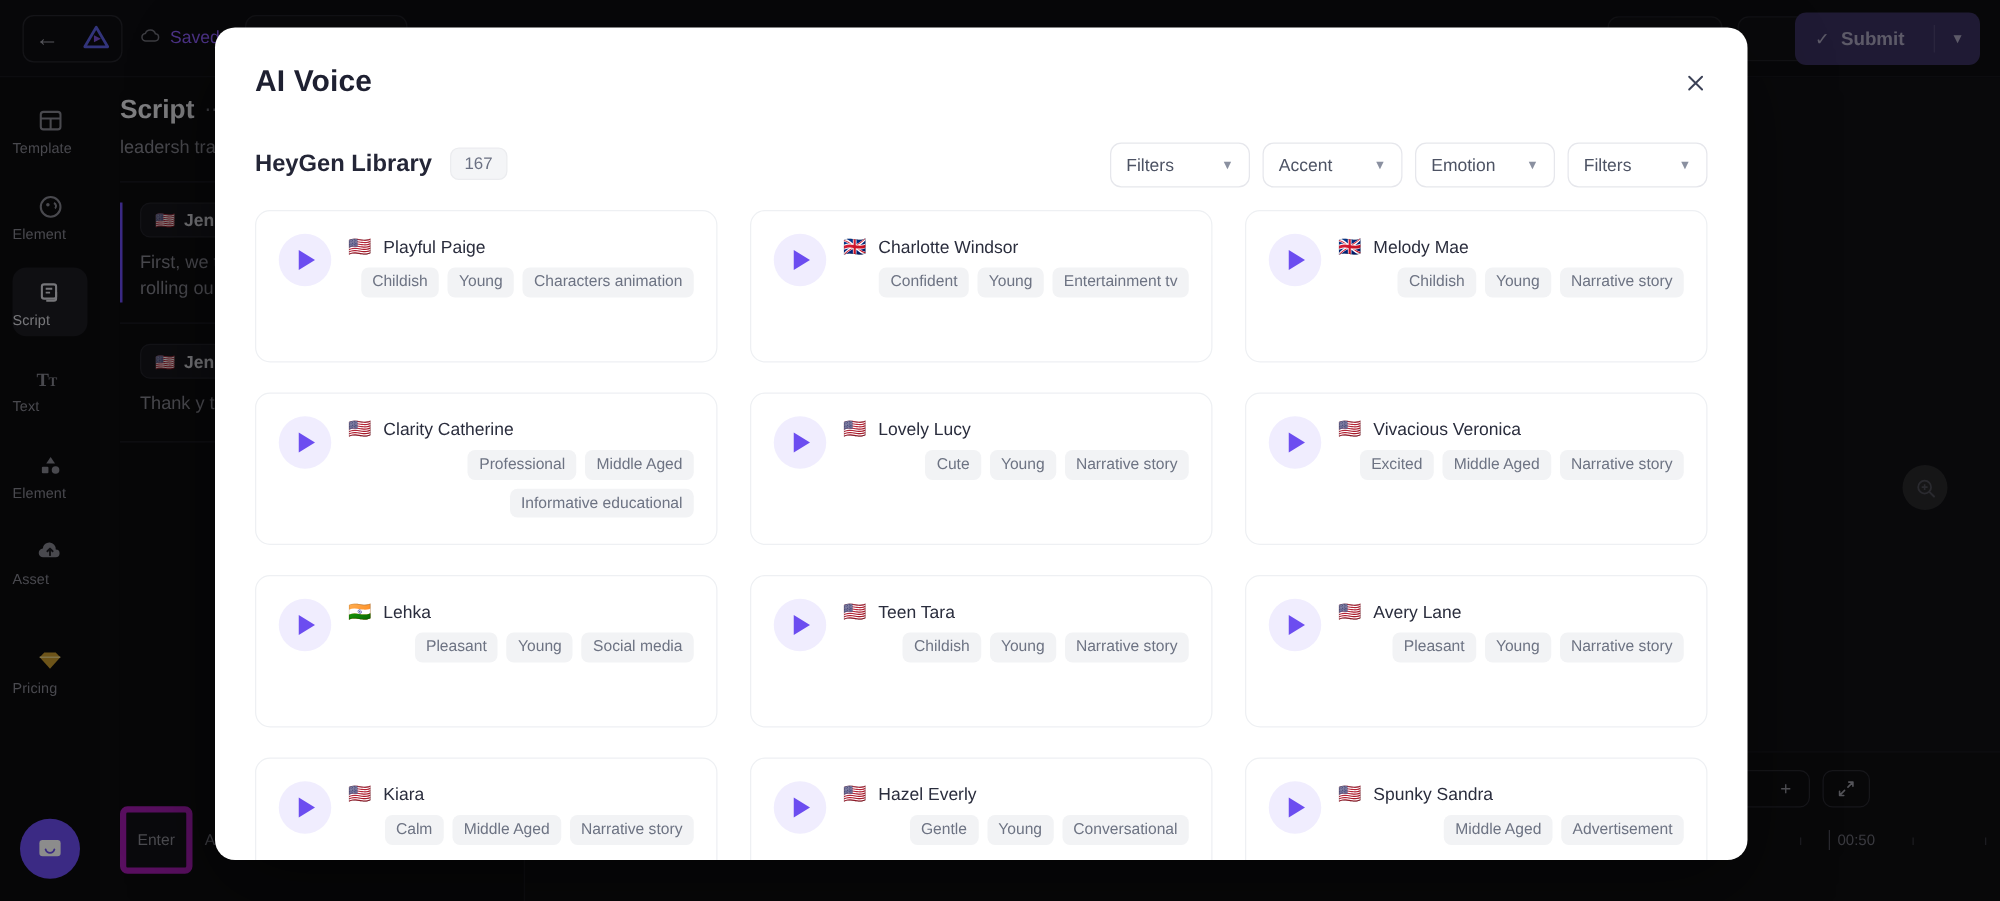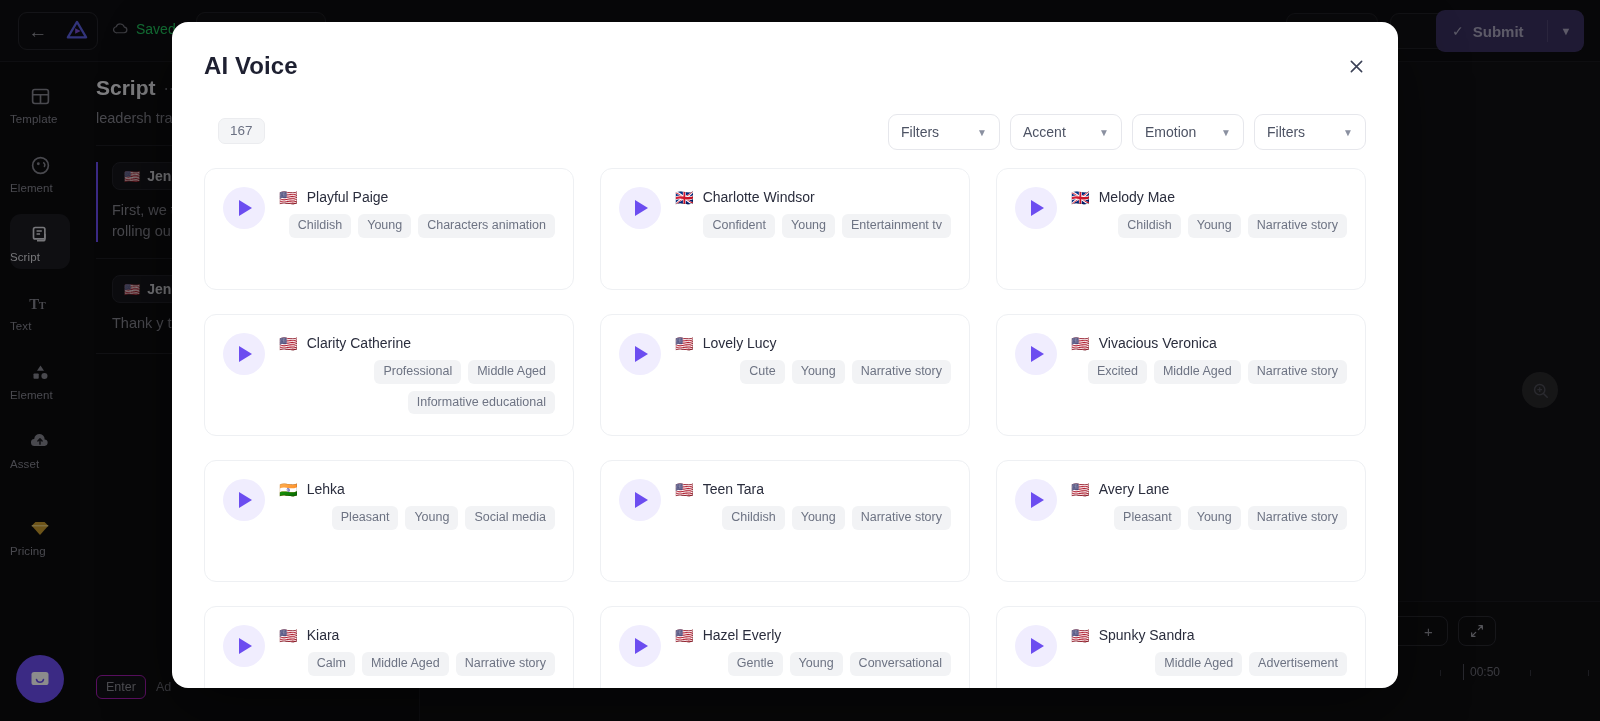--- a/index.html
+++ b/index.html
@@ -25,21 +25,21 @@
     border: 1px solid #26262c; border-radius: 9px;
     display: flex; align-items: center; justify-content: space-around;
   }
   .back-arrow { color: #9b9ba4; font-size: 19px; line-height: 1; }
   .brand-logo { width: 22px; height: 22px; position: relative; }
   .brand-logo svg { display: block; }
 
   .saved-wrap {
     position: absolute; left: 112px; top: 20px;
     display: flex; align-items: center; gap: 7px;
-    color: #22c55e; font-size: 14px;
+    color: #8b5cf6; font-size: 14px;
   }
   .saved-wrap svg { display:block; }
 
   .tb-pill {
     position: absolute; left: 196px; top: 12px;
     width: 130px; height: 38px;
     border: 1px solid #222228; border-radius: 9px;
     background: #111115;
   }
 
@@ -110,21 +110,21 @@
     background: #17171c; border:1px solid #24242b;
     border-radius: 8px; padding: 5px 11px;
     color: #cfcfd6; font-size: 14px; font-weight: 600;
     margin-bottom: 10px;
   }
   .spk-flag { font-size: 13px; }
   .plus-row { display:flex; align-items:center; gap:12px; margin-top: 10px; color:#54545c; }
   .plus-line { height:1px; background:#1f1f25; width:90px; }
   .enter-row { position:absolute; bottom: 22px; left: 16px; display:flex; align-items:center; gap:10px; }
   .kbd {
-    border:1px solid #a21caf; border-radius:6px; padding: 4px 9px;
+    border:5px solid #a21caf; border-radius:6px; padding: 15px 9px;
     color:#8b8b94; font-size:12.5px; background:#131318;
   }
   .enter-hint { color:#6c6c75; font-size: 12.5px; }
 
   
   .stage { position:absolute; left:420px; top:62px; right:0; bottom:0; background:#0f0f12; }
   .stage-canvas { position:absolute; inset: 0 0 120px 0; background:#111114; }
   .zoom-fab {
     position:absolute; right: 42px; top: 310px;
     width: 36px; height: 36px; border-radius: 50%;
@@ -404,20 +404,21 @@
 
   <div class="modal">
     <div class="modal-title">AI Voice</div>
     <div class="modal-close">
       <svg width="19" height="19" viewBox="0 0 24 24">
           <path d="M5.5 5.5l13 13M18.5 5.5l-13 13" stroke="#3c4257" stroke-width="2" stroke-linecap="round"></path>
         </svg>
     </div>
 
     <div class="lib-row">
+      <span class="lib-title">HeyGen Library</span>
       <span class="lib-count">167</span>
       <div class="filters">
         <div class="filter-sel">
           <span>Filters</span>
           <span class="cv">▼</span>
         </div>
         <div class="filter-sel">
           <span>Accent</span>
           <span class="cv">▼</span>
         </div>

